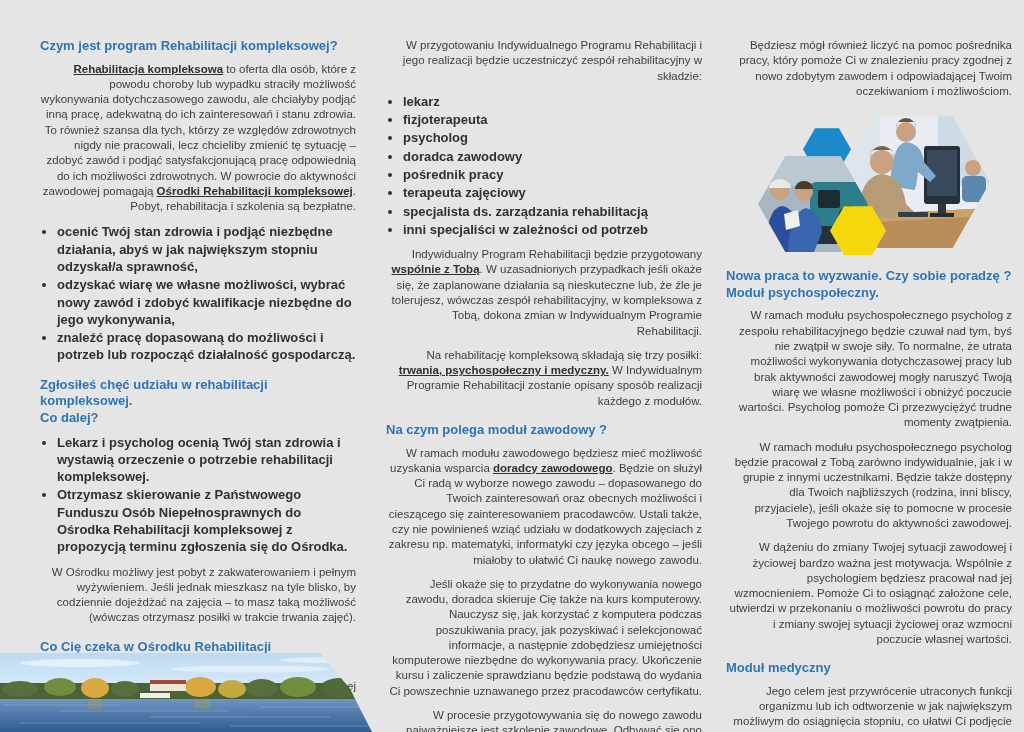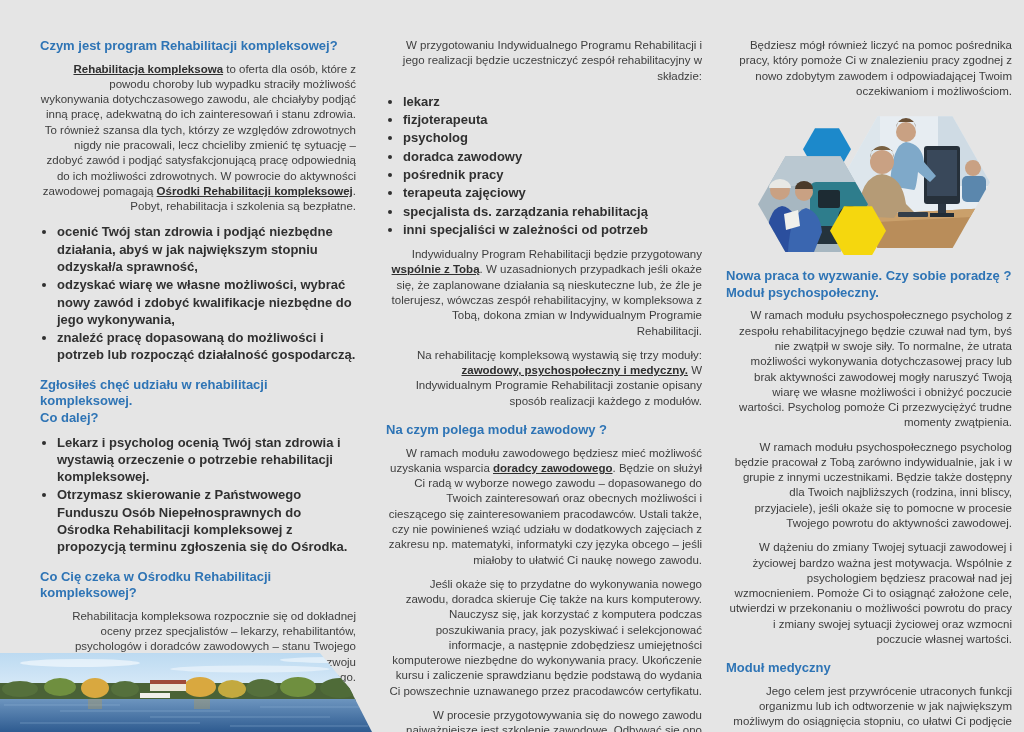--- a/index.html
+++ b/index.html
@@ -62,38 +62,39 @@
         <li>ocenić Twój stan zdrowia i podjąć niezbędne działania, abyś w jak największym stopniu odzyskał/a sprawność,</li>
         <li>odzyskać wiarę we własne możliwości, wybrać nowy zawód i zdobyć kwalifikacje niezbędne do jego wykonywania,</li>
         <li>znaleźć pracę dopasowaną do możliwości i potrzeb lub rozpocząć działalność gospodarczą.</li>
       </ul>
       <h2 class="col-heading">Zgłosiłeś chęć udziału w rehabilitacji kompleksowej.
 Co dalej?</h2>
       <ul class="bullet-list bold">
         <li>Lekarz i psycholog ocenią Twój stan zdrowia i wystawią orzeczenie o potrzebie rehabilitacji kompleksowej.</li>
         <li>Otrzymasz skierowanie z Państwowego Funduszu Osób Niepełnosprawnych do Ośrodka Rehabilitacji kompleksowej z propozycją terminu zgłoszenia się do Ośrodka.</li>
       </ul>
+      <p class="body-para"><span>W Ośrodku możliwy jest pobyt z zakwaterowaniem i pełnym wyżywieniem. Jeśli jednak mieszkasz na tyle blisko, by codziennie dojeżdżać na zajęcia – to masz taką możliwość (wówczas otrzymasz posiłki w trakcie trwania zajęć).</span></p>
       <h2 class="col-heading">Co Cię czeka w Ośrodku Rehabilitacji kompleksowej?</h2>
       <p class="body-para"><span>Rehabilitacja kompleksowa rozpocznie się od dokładnej oceny przez specjalistów – lekarzy, rehabilitantów, psychologów i doradców zawodowych – stanu Twojego zdrowia, kondycji psychicznej oraz możliwości rozwoju zawodowego.</span></p>
     </div>
 
   <div id="col2" class="col" data-blocks="col2.blocks">
       <p class="body-para"><span>W przygotowaniu Indywidualnego Programu Rehabilitacji i jego realizacji będzie uczestniczyć zespół rehabilitacyjny w składzie:</span></p>
       <ul class="bullet-list bold">
         <li>lekarz</li>
         <li>fizjoterapeuta</li>
         <li>psycholog</li>
         <li>doradca zawodowy</li>
         <li>pośrednik pracy</li>
         <li>terapeuta zajęciowy</li>
         <li>specjalista ds. zarządzania rehabilitacją</li>
         <li>inni specjaliści w zależności od potrzeb</li>
       </ul>
       <p class="body-para"><span>Indywidualny Program Rehabilitacji będzie przygotowany </span><b>wspólnie z Tobą</b><span>. W uzasadnionych przypadkach jeśli okaże się, że zaplanowane działania są nieskuteczne lub, że źle je tolerujesz, wówczas zespół rehabilitacyjny, w kompleksowa z Tobą, dokona zmian w Indywidualnym Programie Rehabilitacji.</span></p>
-      <p class="body-para"><span>Na rehabilitację kompleksową wystawią się trzy moduły: </span><b>zawodowy, psychospołeczny i medyczny.</b><span> W Indywidualnym Programie Rehabilitacji zostanie opisany sposób realizacji każdego z modułów.</span></p>
+      <p class="body-para"><span>Na rehabilitację kompleksową składają się trzy posiłki: </span><b>trwania, psychospołeczny i medyczny.</b><span> W Indywidualnym Programie Rehabilitacji zostanie opisany sposób realizacji każdego z modułów.</span></p>
       <h2 class="col-heading">Na czym polega moduł zawodowy ?</h2>
       <p class="body-para"><span>W ramach modułu zawodowego będziesz mieć możliwość uzyskania wsparcia </span><b>doradcy zawodowego</b><span>. Będzie on służył Ci radą w wyborze nowego zawodu – dopasowanego do Twoich zainteresowań oraz obecnych możliwości i cieszącego się zainteresowaniem pracodawców. Ustali także, czy nie powinieneś wziąć udziału w dodatkowych zajęciach z zakresu np. matematyki, informatyki czy języka obcego – jeśli miałoby to ułatwić Ci naukę nowego zawodu.</span></p>
       <p class="body-para"><span>Jeśli okaże się to przydatne do wykonywania nowego zawodu, doradca skieruje Cię także na kurs komputerowy. Nauczysz się, jak korzystać z komputera podczas poszukiwania pracy, jak pozyskiwać i selekcjonować informacje, a następnie zdobędziesz umiejętności komputerowe niezbędne do wykonywania pracy. Ukończenie kursu i zaliczenie sprawdzianu będzie podstawą do wydania Ci powszechnie uznawanego przez pracodawców certyfikatu.</span></p>
       <p class="body-para"><span>W procesie przygotowywania się do nowego zawodu najważniejsze jest szkolenie zawodowe. Odbywać się ono będzie w Ośrodku Rehabilitacji kompleksowej lub we współpracującej z nim instytucji szkoleniowej. Aby takie szkolenie było pełnowartościowe i mogło zakończyć się wydaniem uznawanego przez pracodawców certyfikatu (po zdaniu egzaminów końcowych), musi trwać tak długo, jak to określają przepisy Ministra Edukacji Narodowej.</span></p>
     </div>
 
   <div id="col3" class="col">
     <div data-blocks="col3_top.blocks">
         <p class="body-para"><span>Będziesz mógł również liczyć na pomoc pośrednika pracy, który pomoże Ci w znalezieniu pracy zgodnej z nowo zdobytym zawodem i odpowiadającej Twoim oczekiwaniom i możliwościom.</span></p>
       </div>

